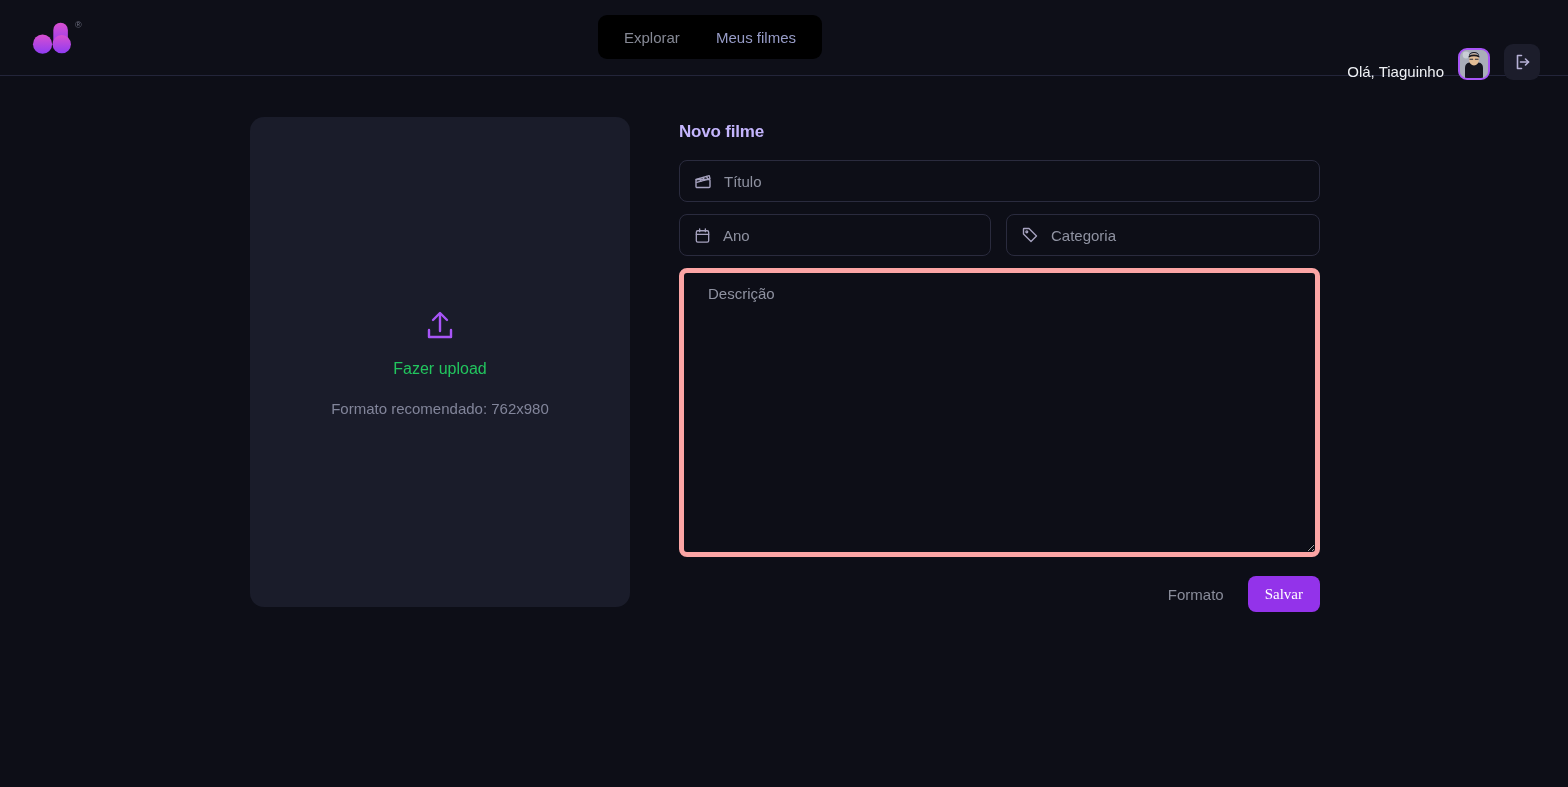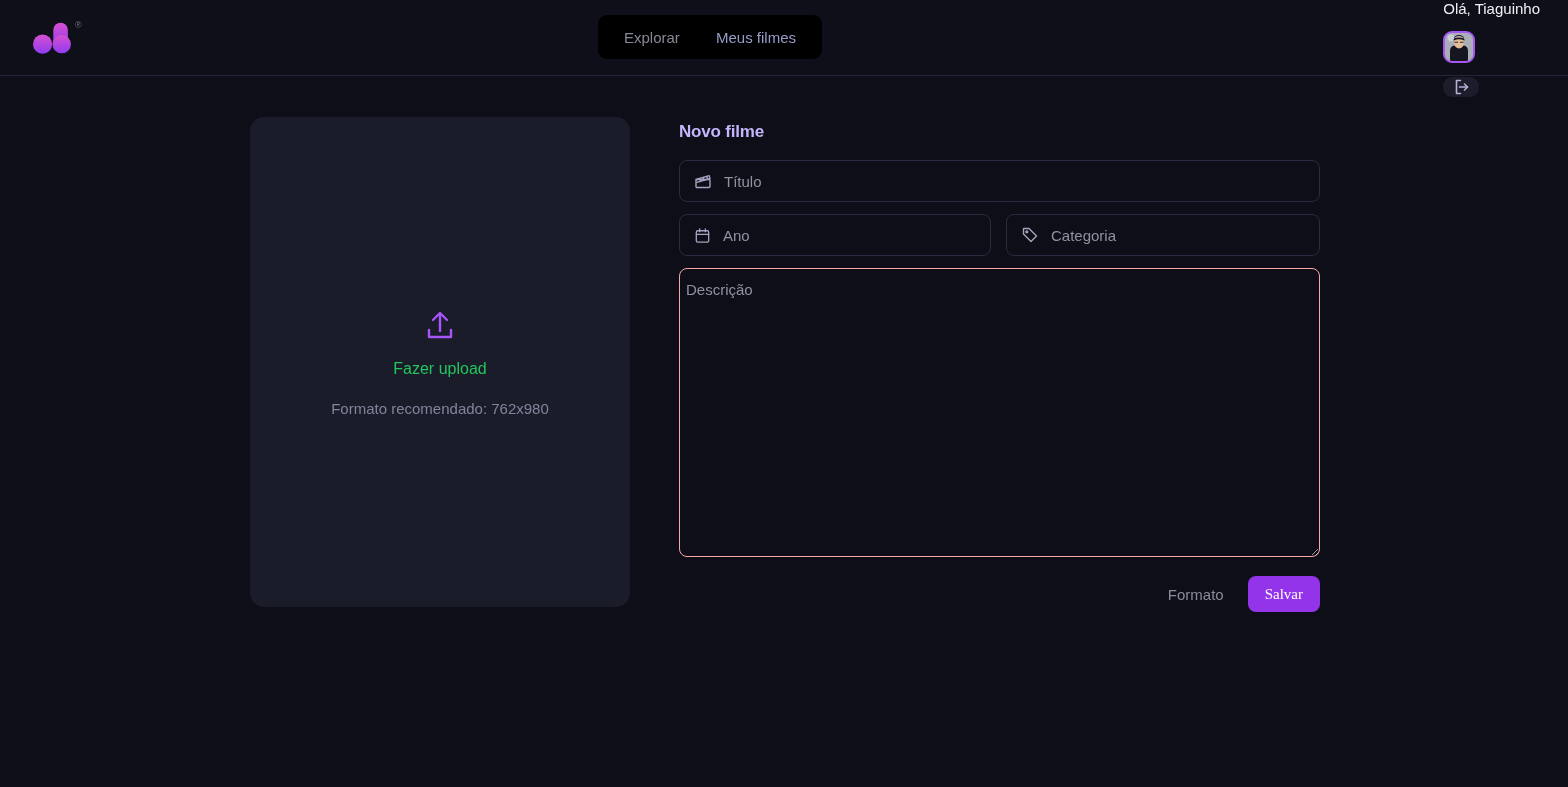--- a/index.html
+++ b/index.html
@@ -46,23 +46,22 @@
   }
   .nav-item { font-size: 15px; color: #868995; cursor: pointer; white-space: nowrap; }
   .nav-item.active { color: #979cc7; }
 
   .header-right {
     position: absolute;
     right: 28px;
     top: 0;
     height: 80px;
     display: flex;
-    align-items: flex-start;
+    align-items: flex-end;
     gap: 14px;
-    flex-direction: column;
   }
   .greeting { font-size: 15px; color: #eef0f4; }
   .avatar {
     width: 32px; height: 32px;
     border-radius: 9px;
     border: 2px solid #a855f7;
     overflow: hidden;
     background: #9aa0ad;
     cursor: pointer;
     flex: 0 0 auto;
@@ -135,23 +134,23 @@
   .field input::placeholder, textarea::placeholder { color: #8f92a1; opacity: 1; }
   .field-titulo { margin-top: 18px; }
   .row2 { margin-top: 12px; display: flex; gap: 15px; }
   .field-ano { width: 312px; }
   .field-categoria { flex: 1; }
   .desc-area {
     margin-top: 12px;
     width: 641px;
     height: 289px;
     background: transparent;
-    border: 1px solid #fca5a5;
+    border: 5px solid #fca5a5;
     border-radius: 8px;
-    padding: 12px 6px;
+    padding: 12px 24px;
     font-family: "Liberation Sans", sans-serif;
     font-size: 15px;
     color: #e9eaf0;
     outline: none;
     resize: both;
   }
   .form-footer {
     margin-top: 15px;
     display: flex;
     justify-content: flex-end;

